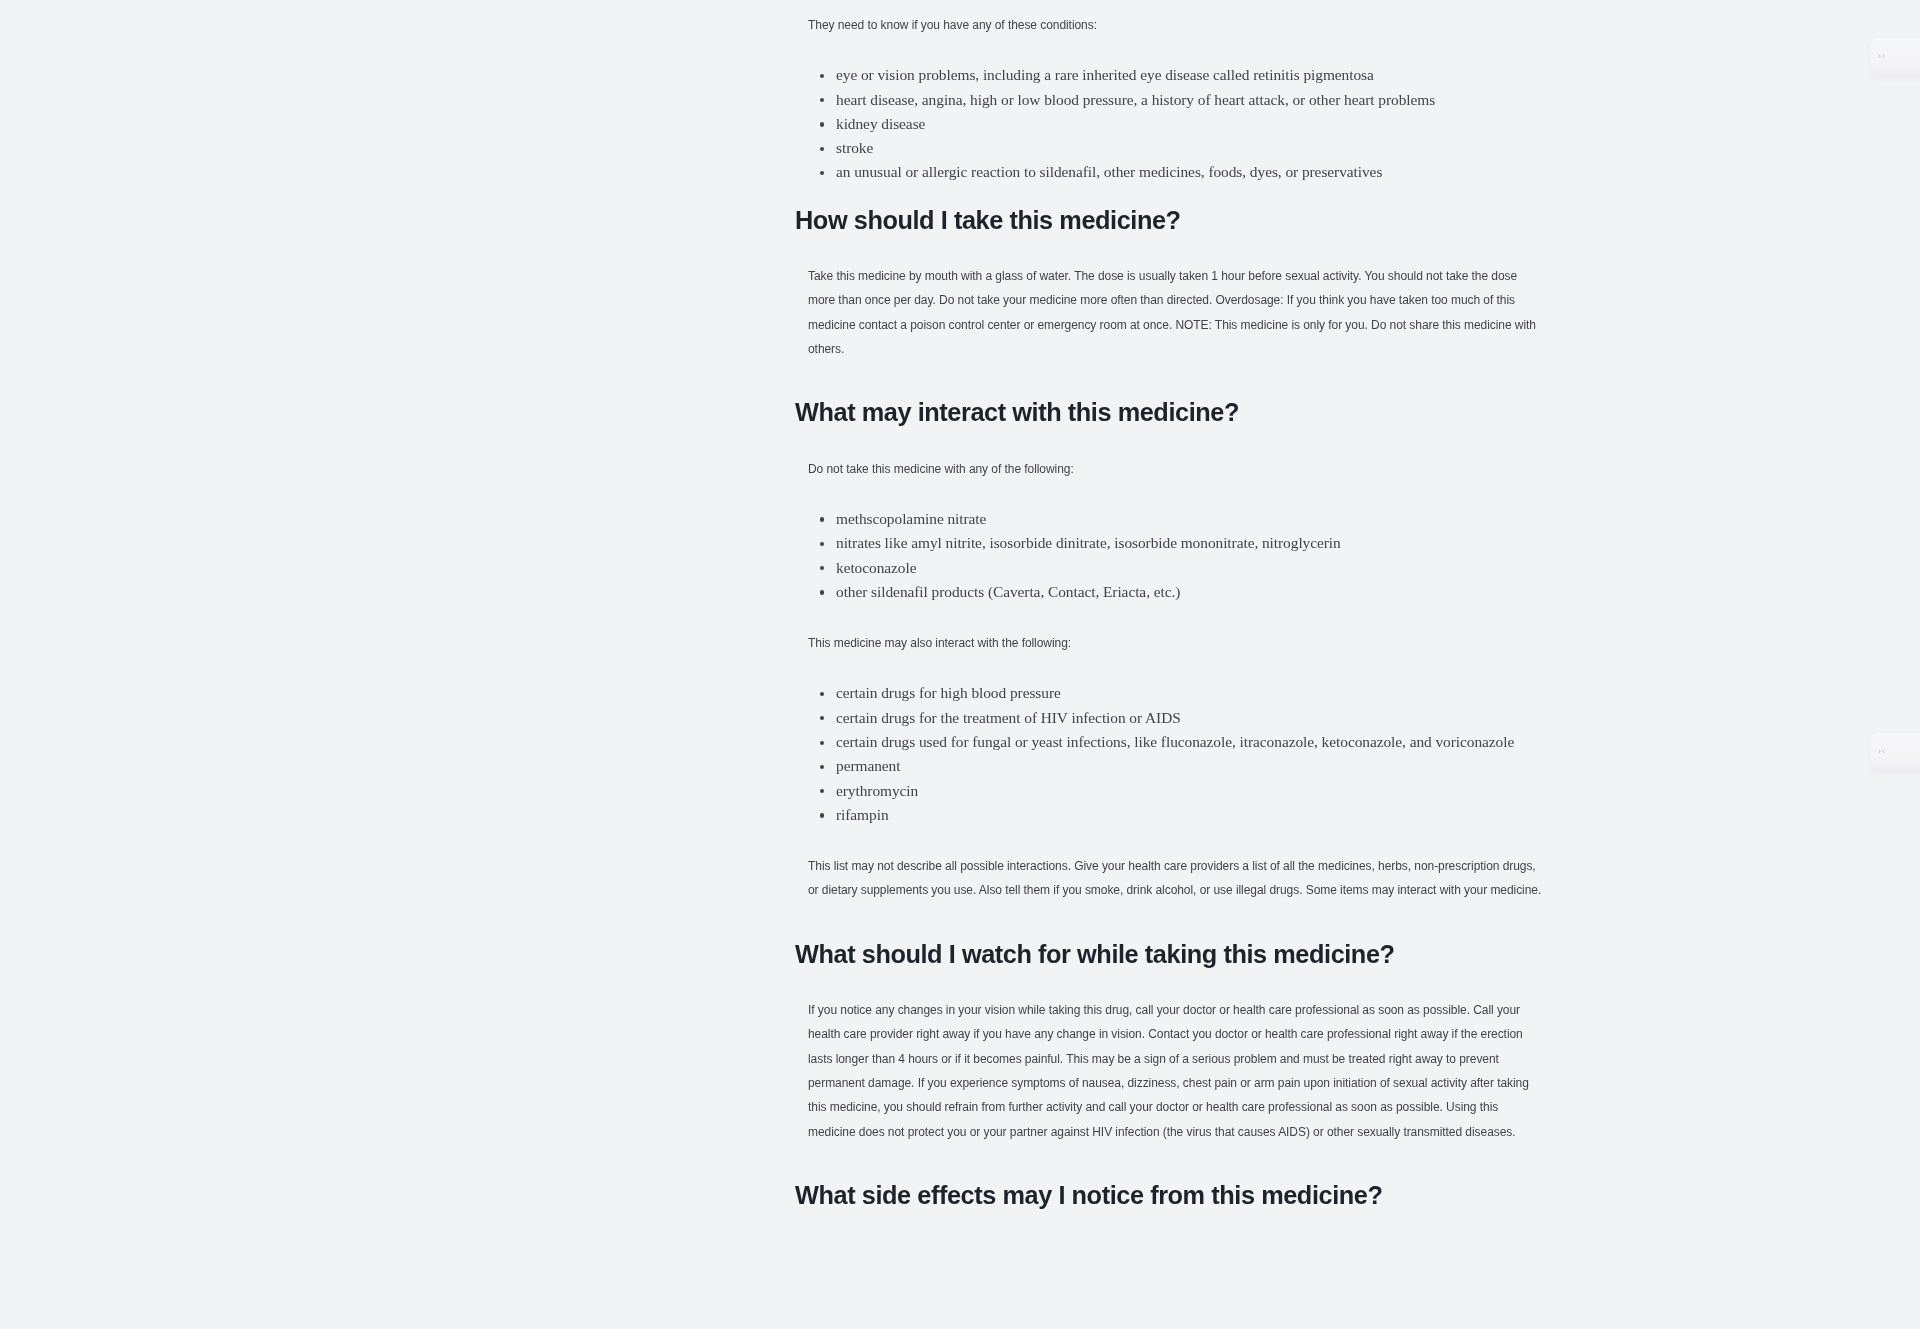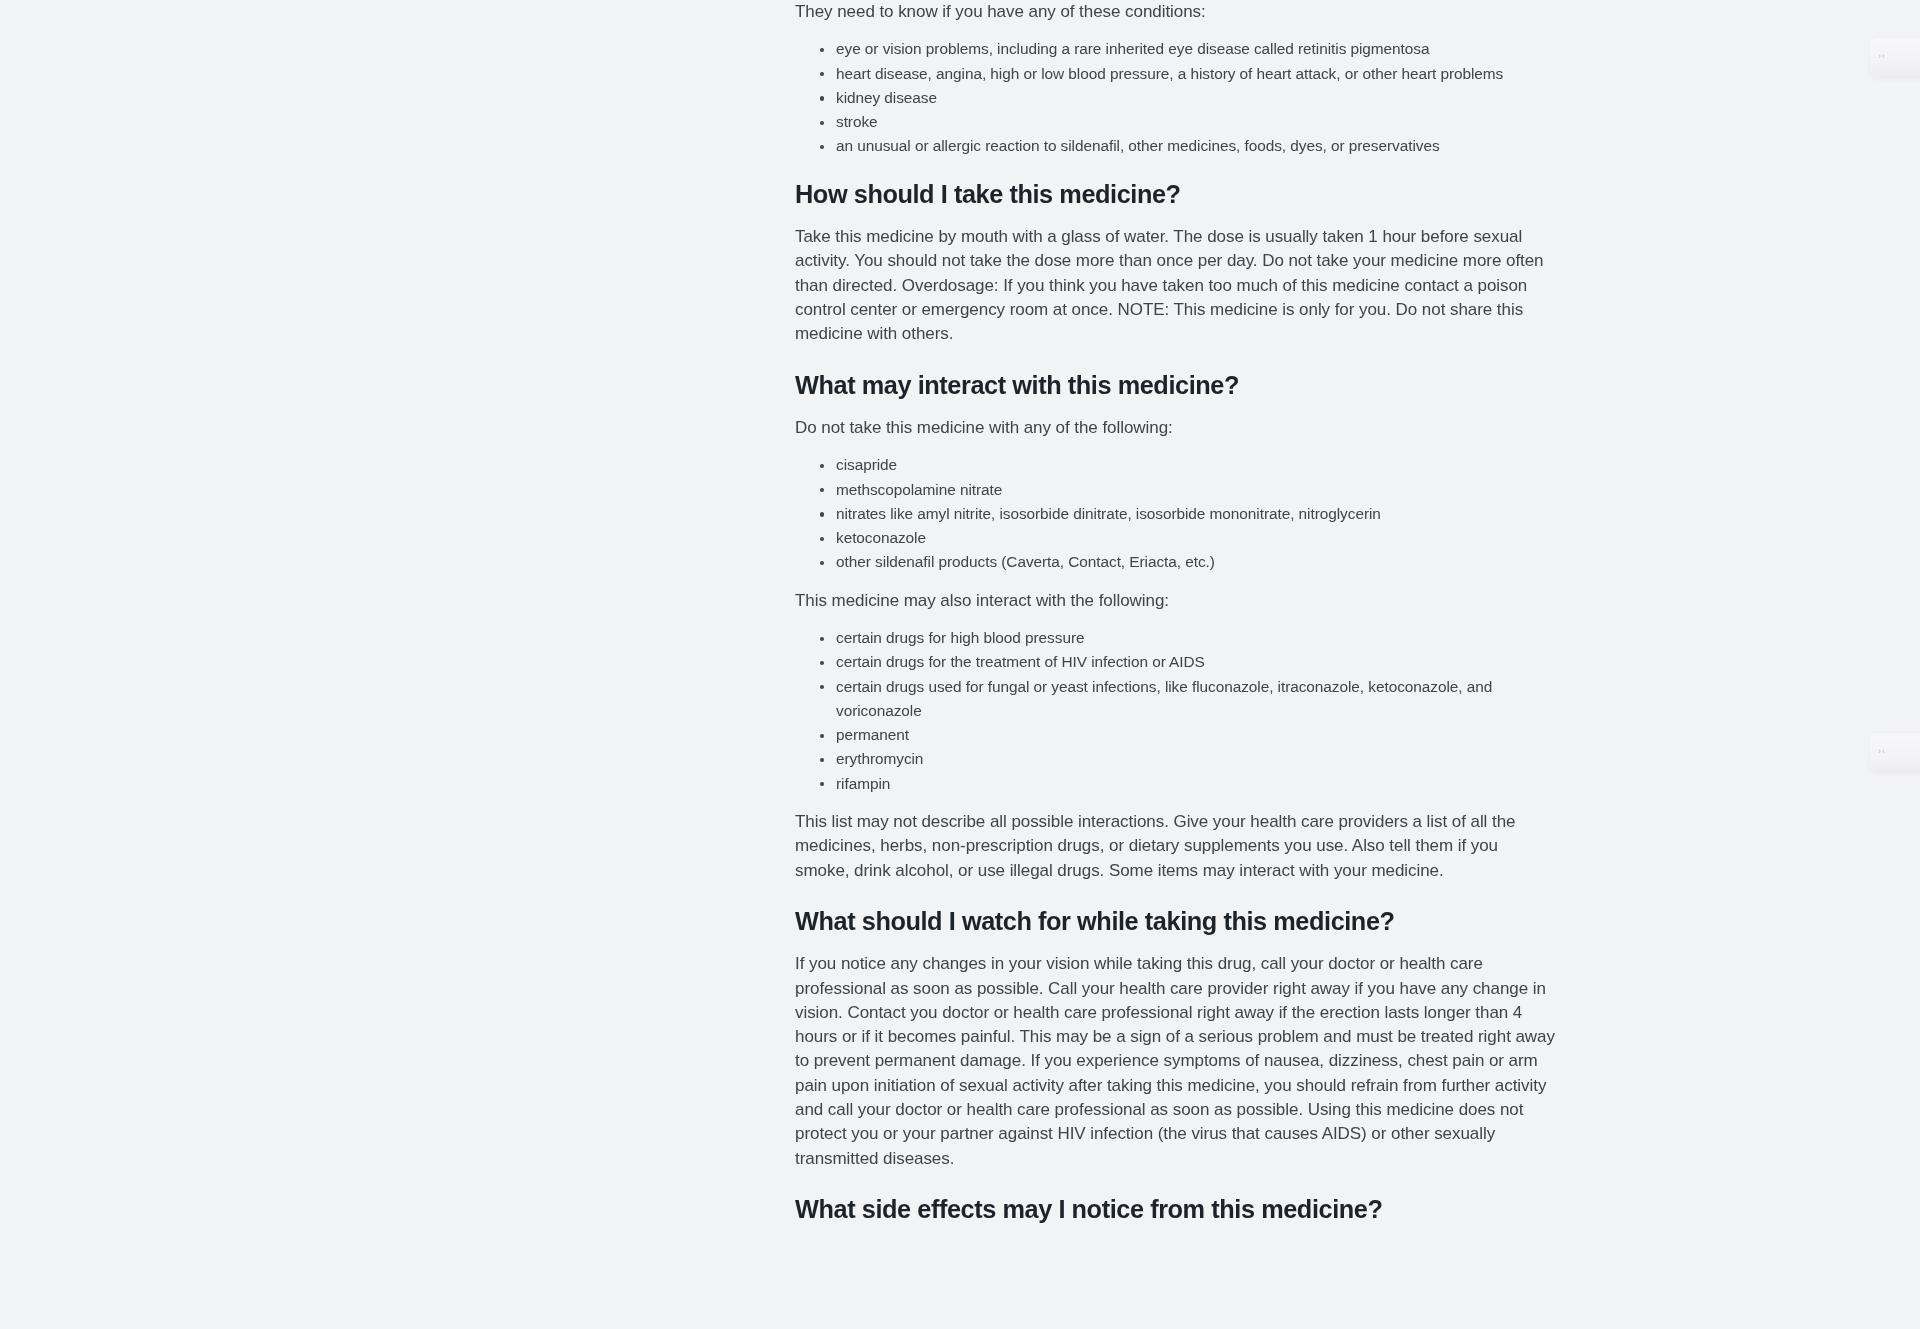--- a/index.html
+++ b/index.html
@@ -41,32 +41,33 @@
     color: #1d232b;
     letter-spacing: -0.45px;
     margin: 0;
     padding: 0;
     transform: scaleX(0.955);
     transform-origin: left center;
     white-space: nowrap;
   }
 
   .body-paragraph {
-    font-size: 17px;
+    font-size: 12px;
     line-height: 24.3px;
     color: #3f444b;
-    margin: 0;
+    margin: 13px;
     padding: 0;
     letter-spacing: -0.06px;
   }
 
   .bullet-list {
     list-style: none;
     margin: 0;
     padding: 0;
+    font-family: Liberation Serif, serif;
   }
   .bullet-list > li {
     position: relative;
     font-size: 15.4px;
     line-height: 24.3px;
     color: #3f444b;
     padding-left: 41px;
     letter-spacing: -0.06px;
   }
   .bullet-list > li::before {
@@ -145,21 +146,20 @@
 
     <h2 class="section-heading">What may interact with this medicine?</h2>
 
     <div class="gap-heading-para"></div>
 
     <p class="body-paragraph">Do not take this medicine with any of the following:</p>
 
     <div class="gap-para-list"></div>
 
     <ul class="bullet-list">
-      <li>cisapride</li>
       <li>methscopolamine nitrate</li>
       <li>nitrates like amyl nitrite, isosorbide dinitrate, isosorbide mononitrate, nitroglycerin</li>
       <li>ketoconazole</li>
       <li>other sildenafil products (Caverta, Contact, Eriacta, etc.)</li>
     </ul>
 
     <div class="gap-list-para"></div>
 
     <p class="body-paragraph">This medicine may also interact with the following:</p>
 

